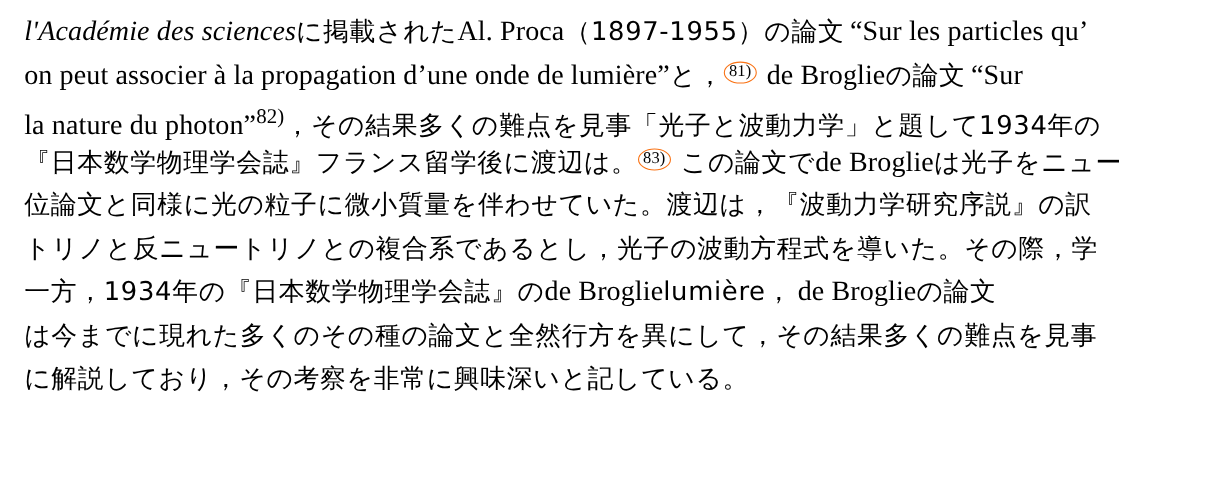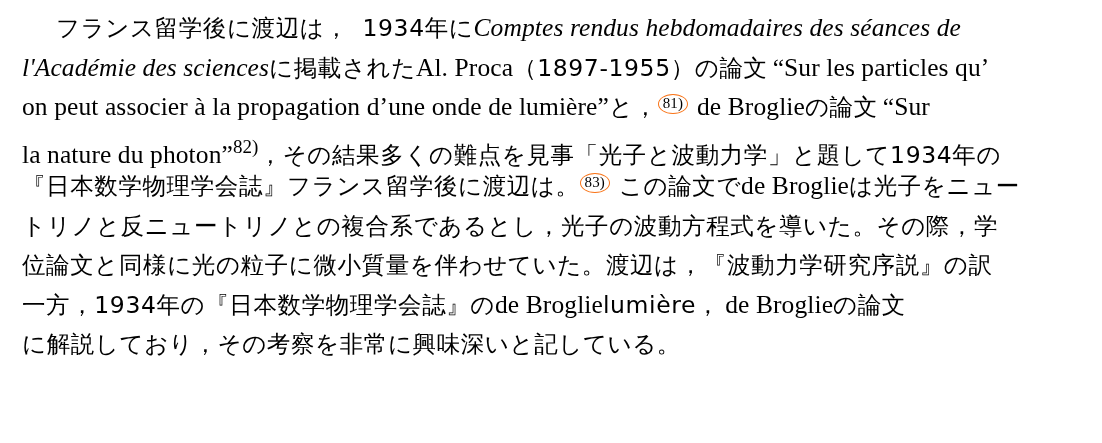--- a/index.html
+++ b/index.html
@@ -66,23 +66,23 @@
   }
   .sp-wide { display: inline-block; width: 14px; }
   .sp-med { display: inline-block; width: 9px; }
   .sp-sm { display: inline-block; width: 5px; }
 </style>
 </head>
 <body>
 
 <div class="page">
   <div class="para" id="para">
-      <span class="line"><span class="indent"></span><span class="jp">フランス留学後に渡辺は，</span><span class="sp-wide"></span><span class="jp">1934年に</span><span class="lat ital">Comptes rendus hebdomadaires des séances de</span></span>
       <span class="line"><span class="lat ital">l'Académie des sciences</span><span class="jp">に掲載された</span><span class="lat">Al. Proca</span><span class="jp">（1897-1955）の論文</span><span class="sp-sm"></span><span class="lat">“Sur les particles qu’</span></span>
       <span class="line"><span class="lat">on peut associer à la propagation d’une onde de lumière”</span><span class="jp">と，</span><span class="refcircle">81)</span><span class="sp-med"></span><span class="lat">de Broglie</span><span class="jp">の論文</span><span class="sp-sm"></span><span class="lat">“Sur</span></span>
       <span class="line"><span class="lat">la nature du photon”</span><span class="sup">82)</span><span class="jp">，その結果多くの難点を見事「光子と波動力学」と題して1934年の</span></span>
       <span class="line"><span class="jp">『日本数学物理学会誌』フランス留学後に渡辺は。</span><span class="refcircle">83)</span><span class="sp-med"></span><span class="jp">この論文で</span><span class="lat">de Broglie</span><span class="jp">は光子をニュー</span></span>
+      <span class="line"><span class="jp">位論文と同様に光の粒子に微小質量を伴わせていた。渡辺は，『波動力学研究序説』の訳</span></span>
       <span class="line"><span class="jp">トリノと反ニュートリノとの複合系であるとし，光子の波動方程式を導いた。その際，学</span></span>
-      <span class="line"><span class="jp">位論文と同様に光の粒子に微小質量を伴わせていた。渡辺は，『波動力学研究序説』の訳</span></span>
       <span class="line"><span class="jp">一方，1934年の『日本数学物理学会誌』の</span><span class="lat">de Broglie</span><span class="jp">lumière，</span><span class="sp-sm"></span><span class="lat">de Broglie</span><span class="jp">の論文</span></span>
+      <span class="line"><span class="jp">は今までに現れた多くのその種の論文と全然行方を異にして，その結果多くの難点を見事</span></span>
       <span class="line"><span class="jp">に解説しており，その考察を非常に興味深いと記している。</span></span>
     </div>
 </div>
 
 </body></html>

